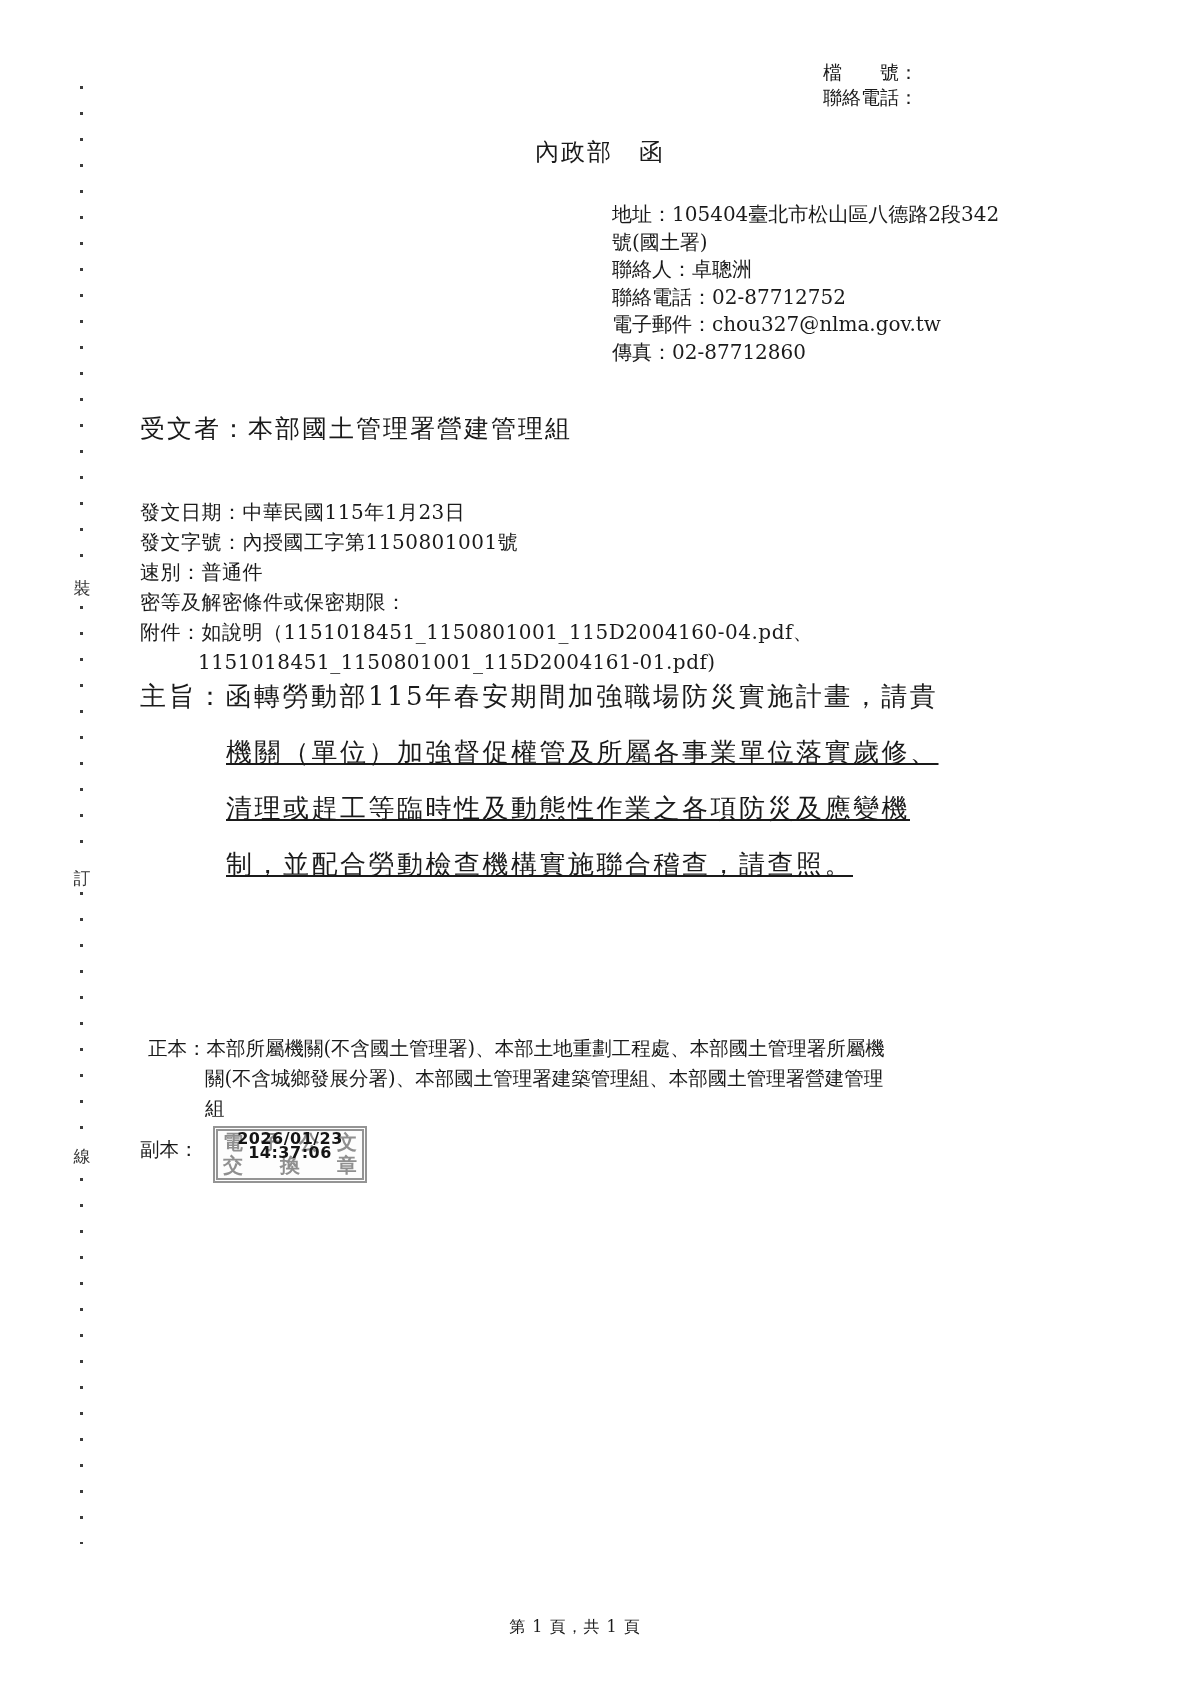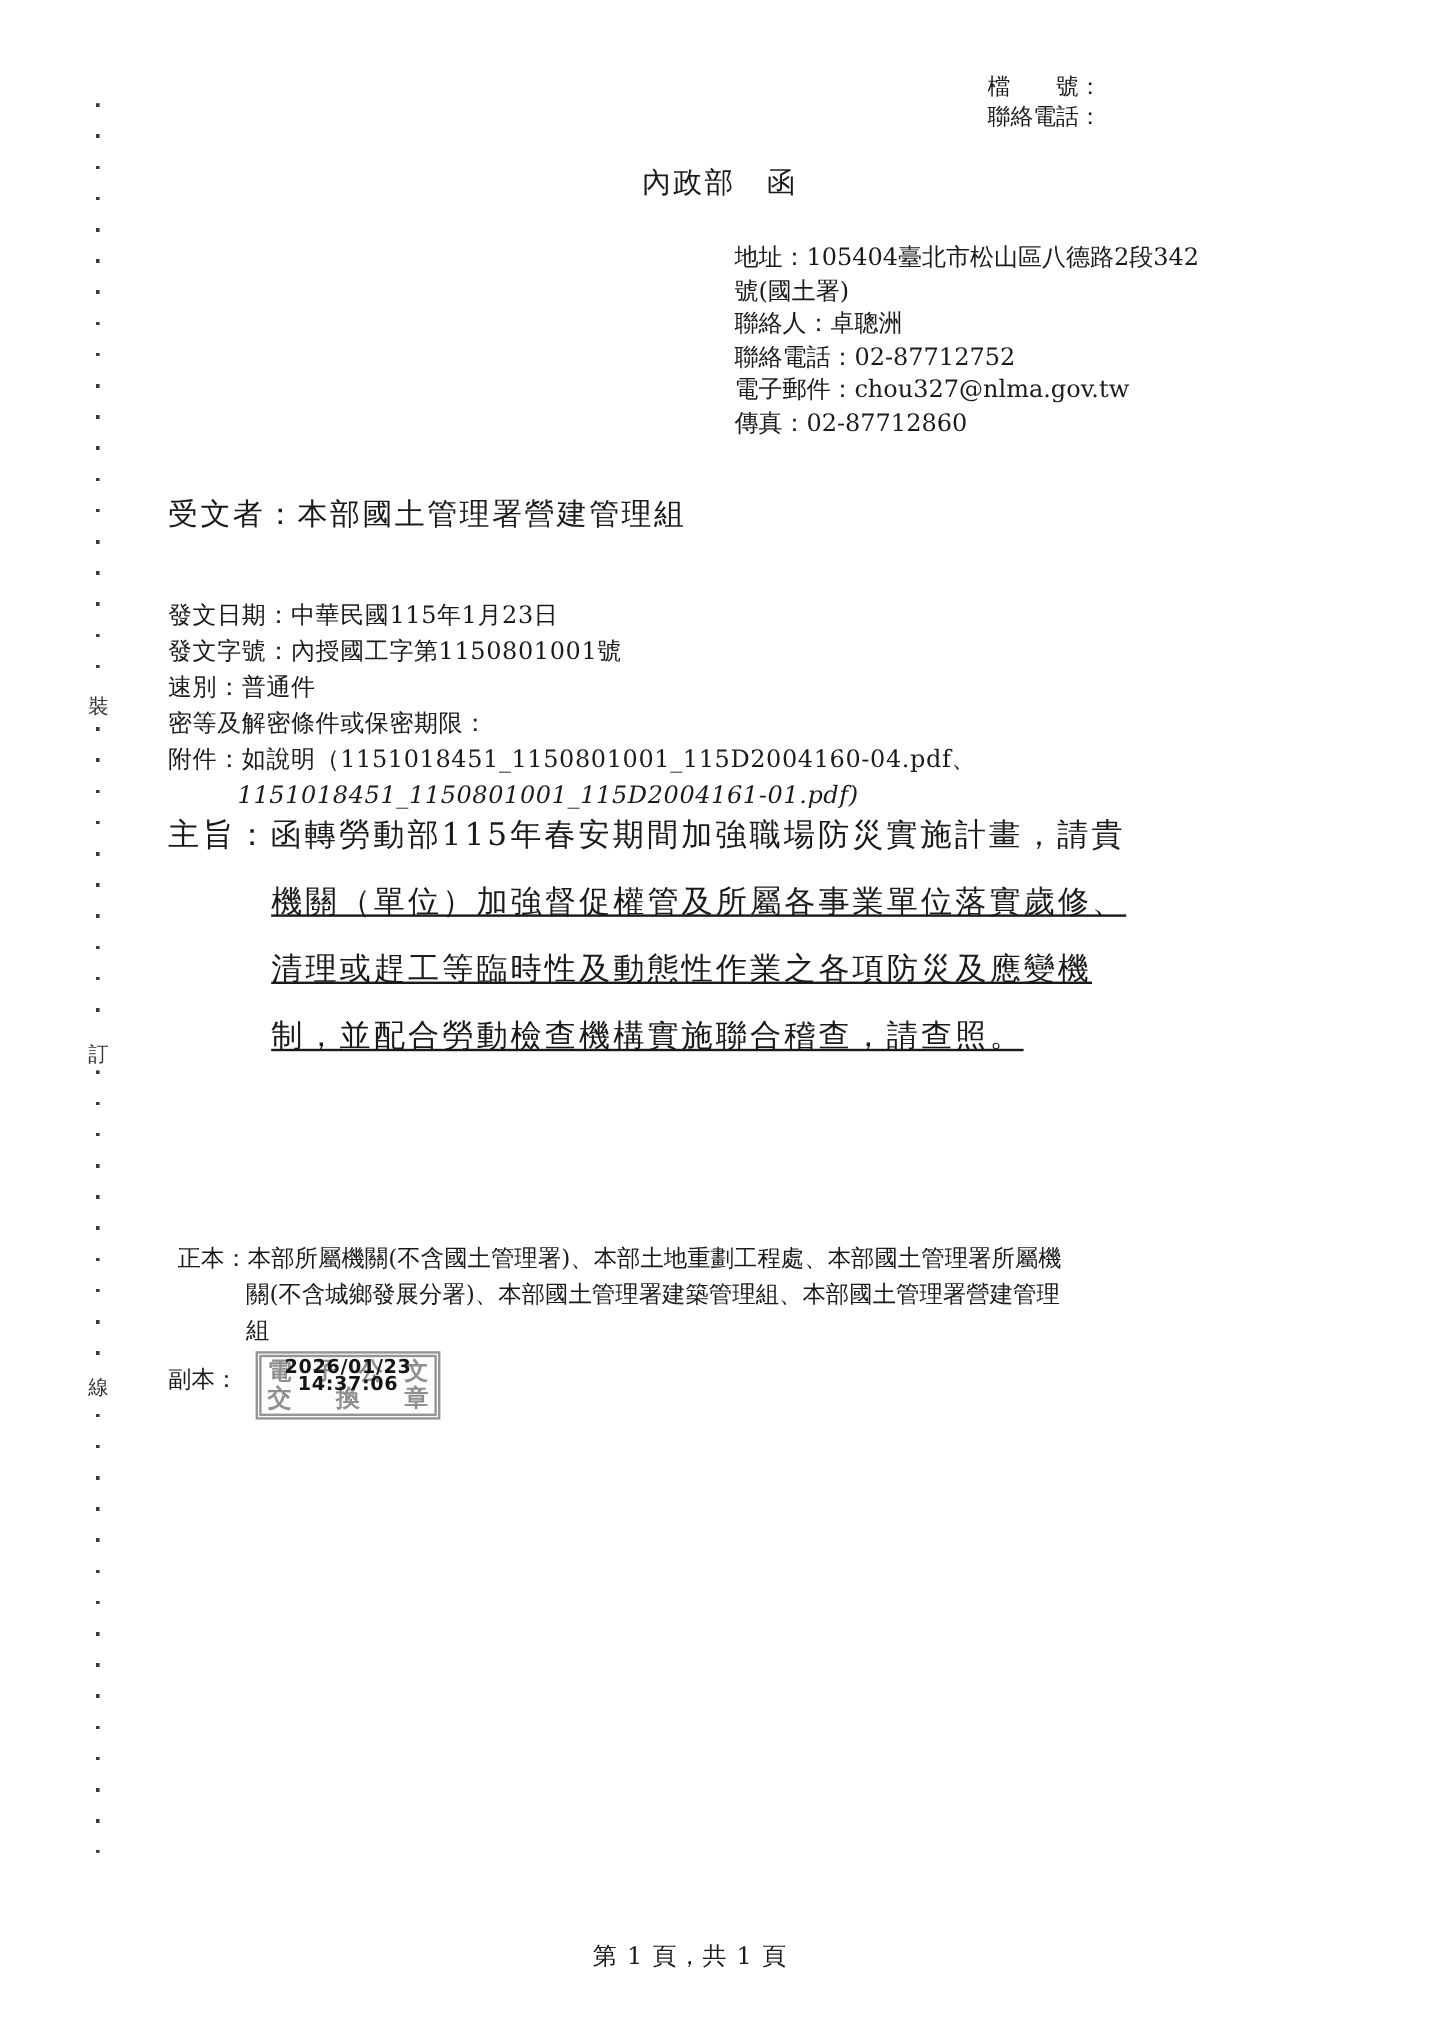--- a/index.html
+++ b/index.html
@@ -19,21 +19,21 @@
   .doc-title { left: 0; right: 0; top: 136px; text-align: center; font-size: 24px; letter-spacing: 2px; }
 
   
   .sender { left: 612px; top: 201px; font-size: 20px; line-height: 27.5px; }
 
   
   .recipient { left: 140px; top: 412px; font-size: 25px; letter-spacing: 2px; }
 
   
   .meta { left: 140px; top: 477px; font-size: 20px; line-height: 30px; letter-spacing: 0.5px; margin-top: 20px; }
-  .meta .cont { padding-left: 58px; font-style: italic; }
+  .meta .cont { padding-left: 58px; }
 
   
   .subject { left: 140px; top: 668px; }
   .explanation { left: 140px; top: 912px; }
   .bigpara { font-size: 26px; line-height: 56px; letter-spacing: 2.5px; }
   .bigpara .cont { padding-left: 86px; text-decoration: underline; }
 
   
   .copies { left: 148px; top: 1034px; font-size: 19.5px; line-height: 30px; }
   .copies .cont { padding-left: 57px; }
@@ -50,21 +50,21 @@
   
   .binding-line { left: 80px; top: 86px; width: 3px; height: 1458px;
     background: repeating-linear-gradient(to bottom, #3c3c3c 0 3px, transparent 3px 26px); }
   .binding-mark { left: 72px; width: 20px; text-align: center; font-size: 17px; color: #333;
                   background: #fff; padding: 2px 0; }
   .mark-zhuang { top: 575px; }
   .mark-ding  { top: 865px; }
   .mark-xian  { top: 1143px; }
 
   
-  .footer { left: 0; top: 1617px; width: 1150px; text-align: center; font-size: 20px; letter-spacing: 1px; }
+  .footer { left: 0; top: 1617px; width: 1150px; text-align: center; font-size: 16px; letter-spacing: 1px; }
 </style>
 </head>
 <body>
 
 <div class="page">
 
   <div class="abs binding-line"></div>
   <div class="abs binding-mark mark-zhuang">裝</div>
   <div class="abs binding-mark mark-ding">訂</div>
   <div class="abs binding-mark mark-xian">線</div>

